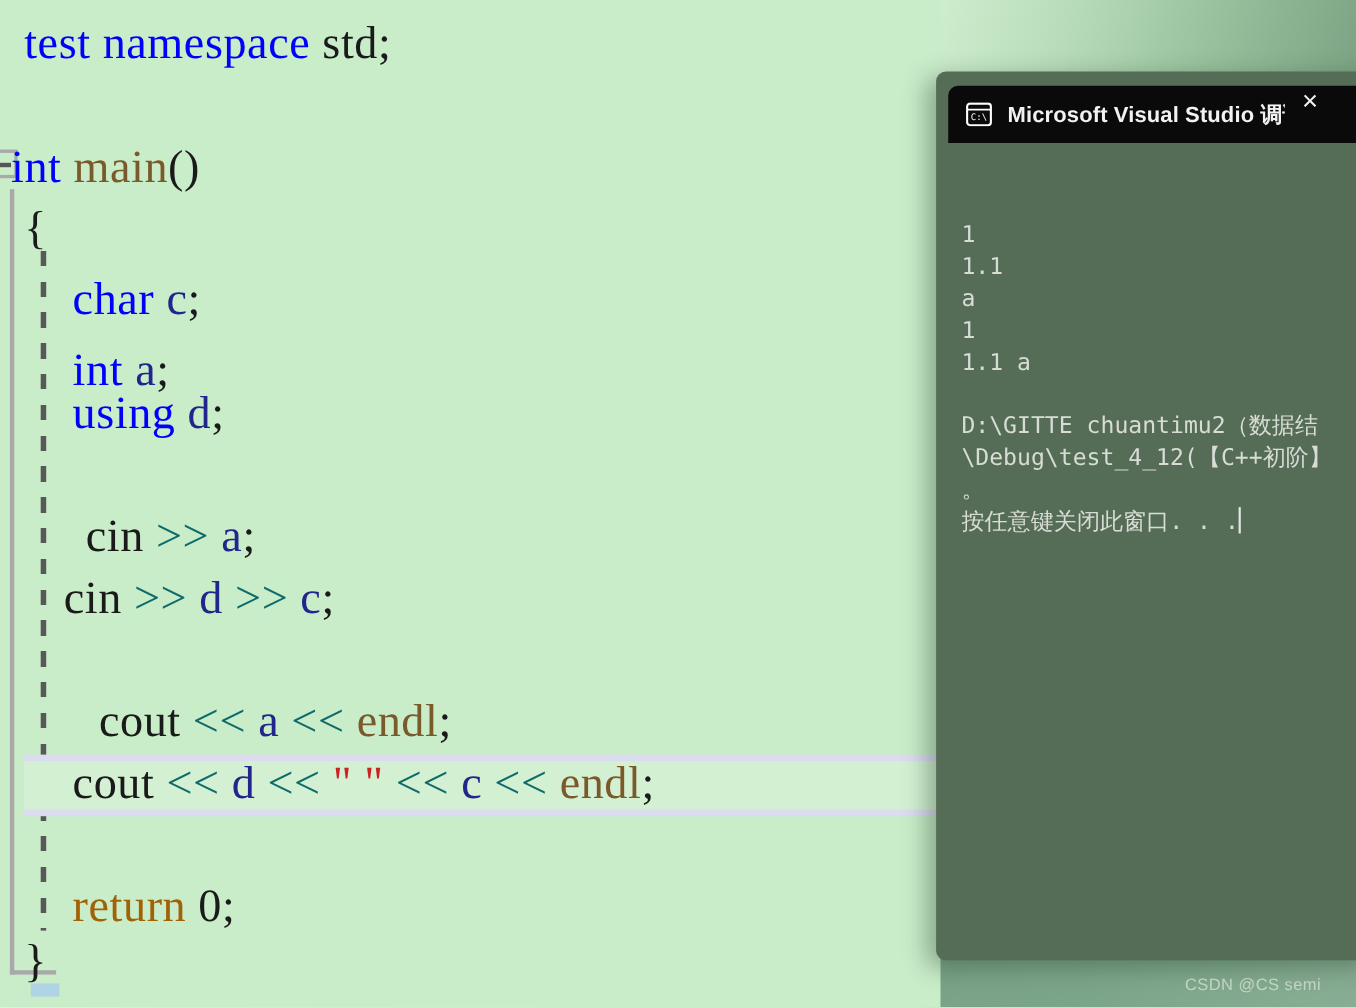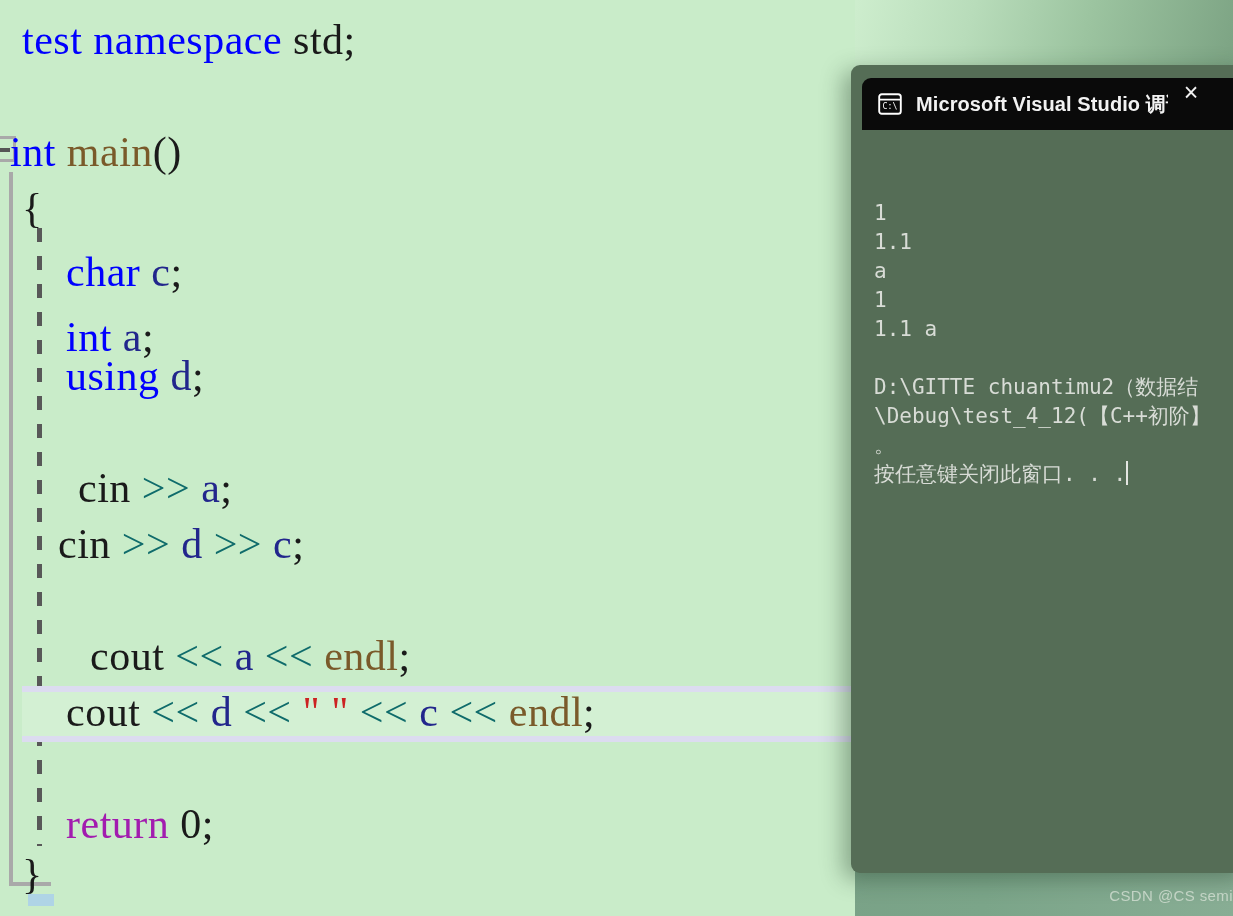--- a/index.html
+++ b/index.html
@@ -136,21 +136,21 @@
     line-height: 56px;
     color: #1a1a1a;
     letter-spacing: 0.5px;
   }
   .tk-kw      { color: #0000ff; }   
   .tk-plain   { color: #1a1a1a; }
   .tk-fn      { color: #7a5a2a; }   
   .tk-op      { color: #0f6b6b; }   
   .tk-var     { color: #22268c; }   
   .tk-str     { color: #cc2222; }   
-  .tk-ctrl    { color: #a21caf; }   
+  .tk-ctrl    { color: #a16207; }   
   .tk-num     { color: #1a1a1a; }
 
   
   .line-highlight {
     position: absolute;
     left: 22px;
     top: 686px;
     width: 833px;
     height: 56px;
     background: #d6e6f0;
@@ -241,21 +241,21 @@
     display: inline-block;
     width: 2px;
     height: 24px;
     background: #e4e6e2;
     vertical-align: -4px;
   }
 
   
   .watermark {
     position: absolute;
-    right: 0;
+    right: 32px;
     bottom: 12px;
     font-family: "Liberation Sans", sans-serif;
     font-size: 15px;
     color: #cfdccf;
     opacity: 0.85;
     letter-spacing: 0.4px;
     margin-top: 12px;
   }
 </style>
 </head>

